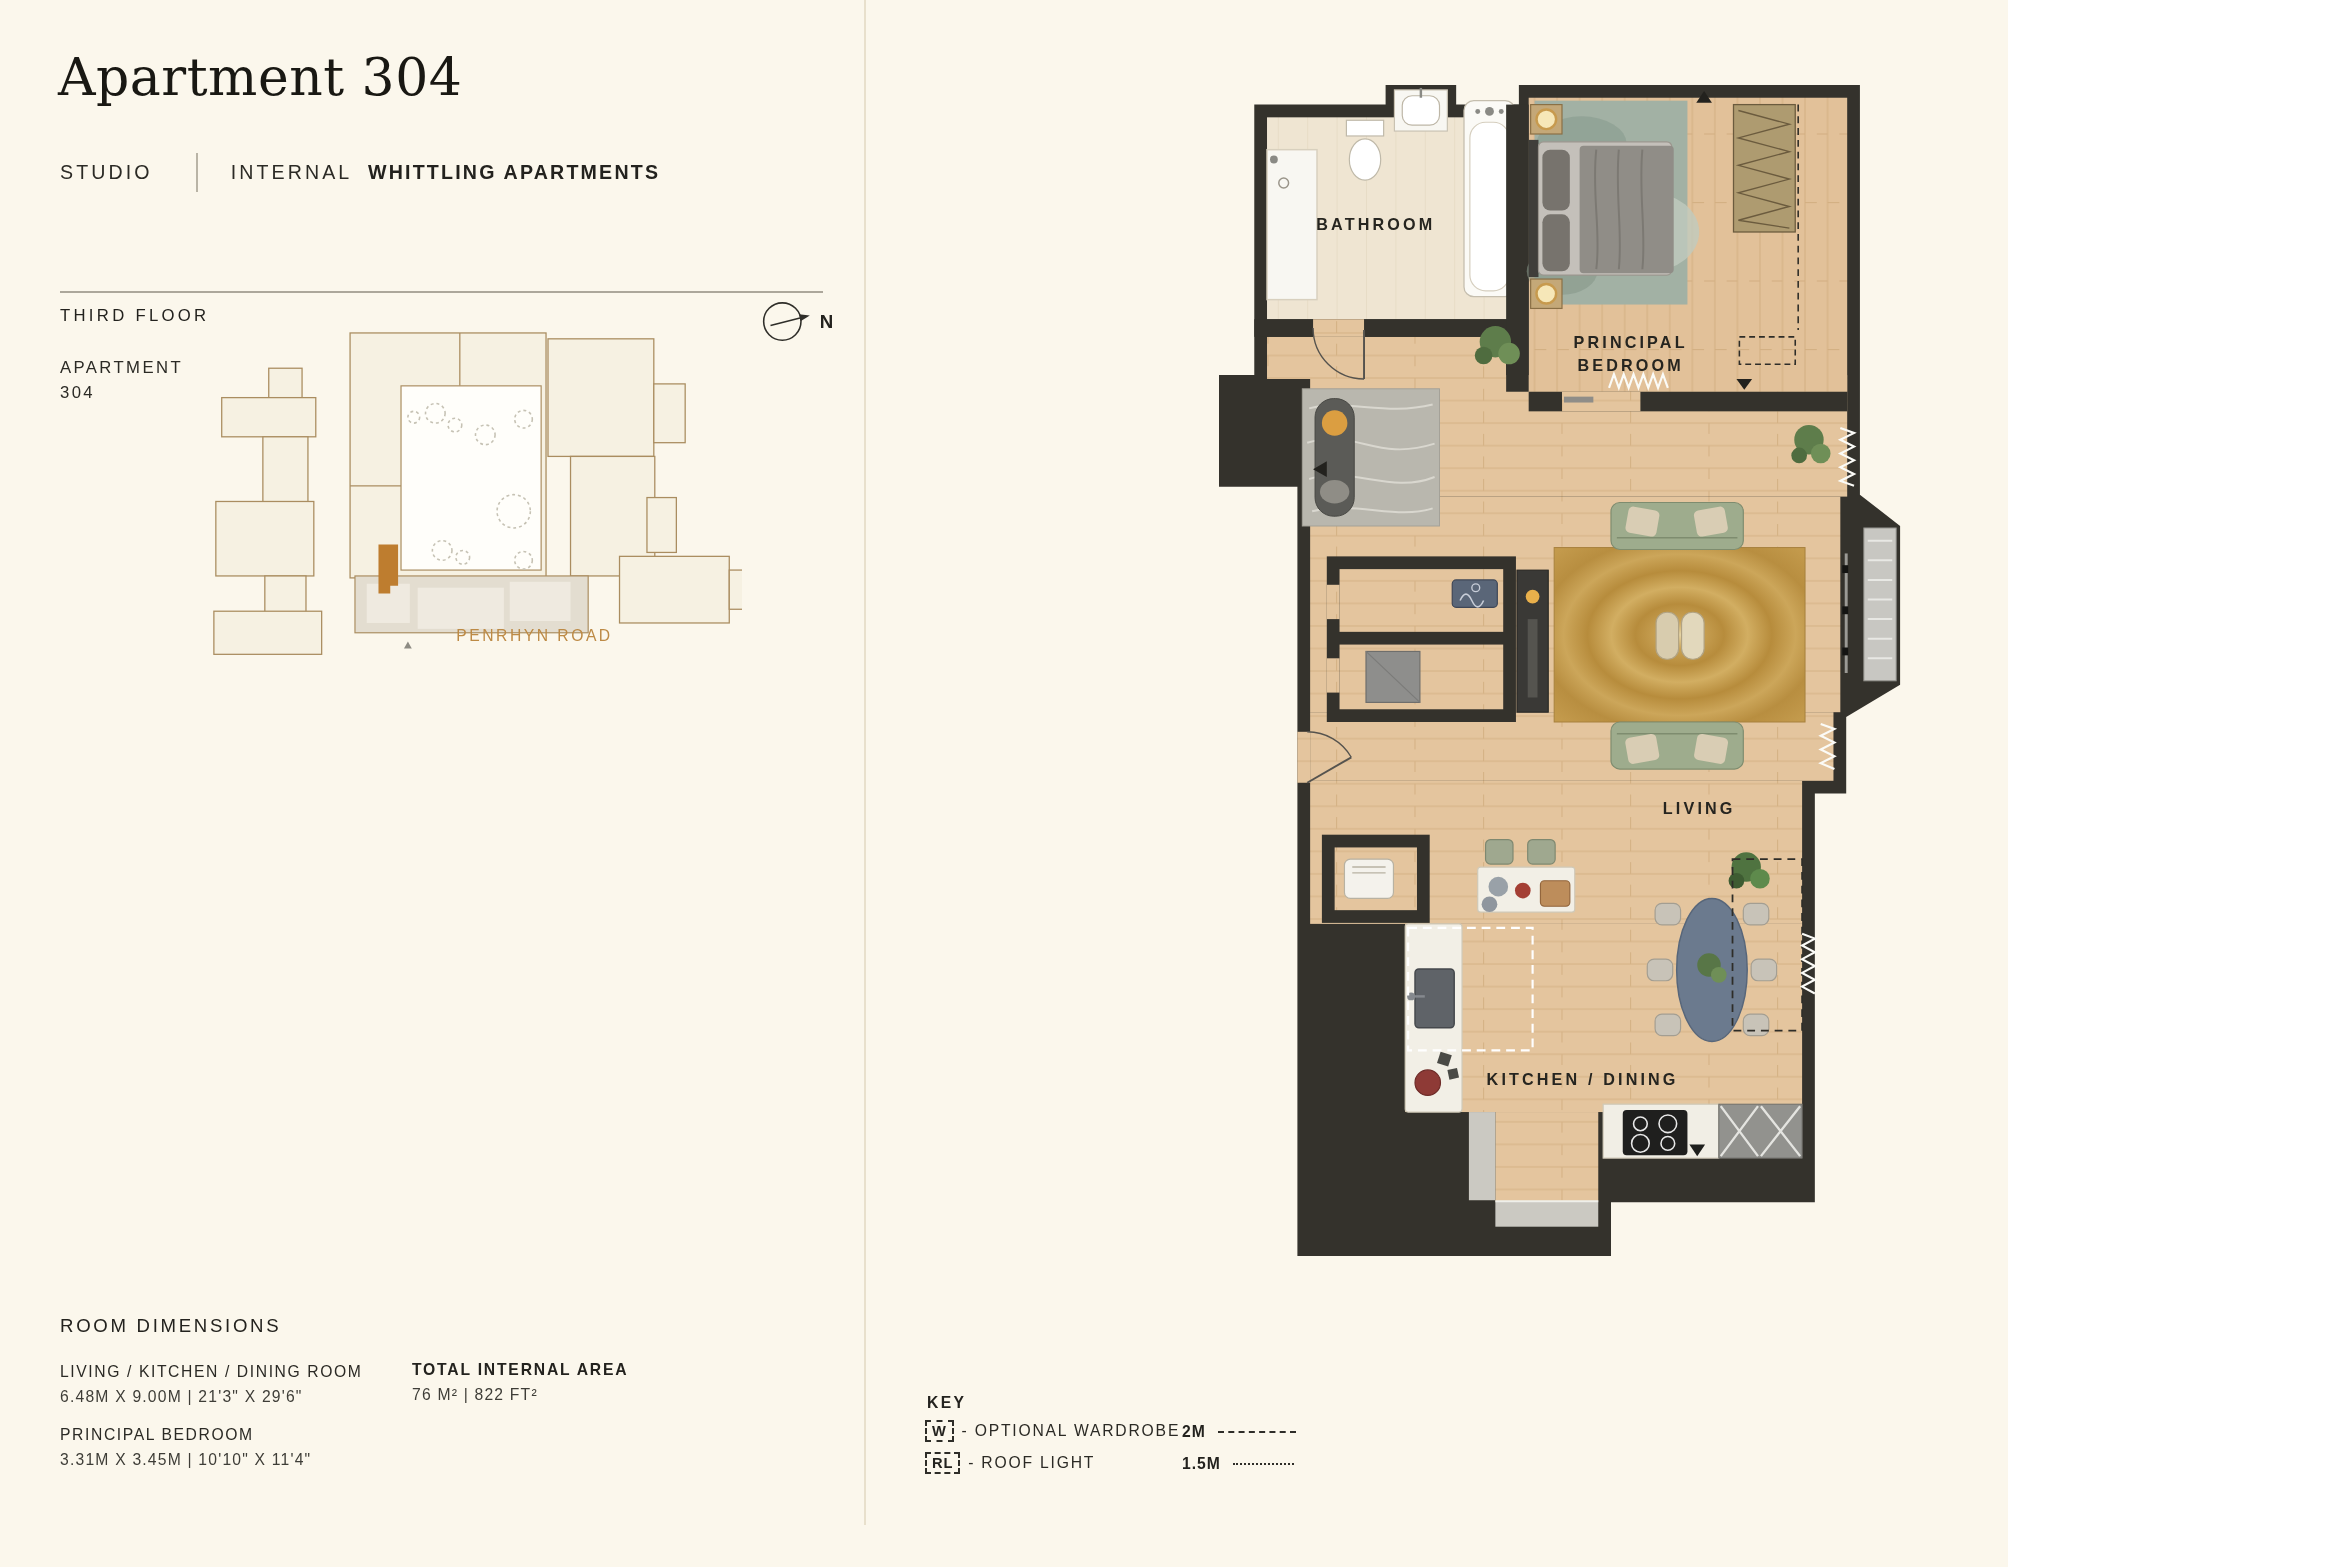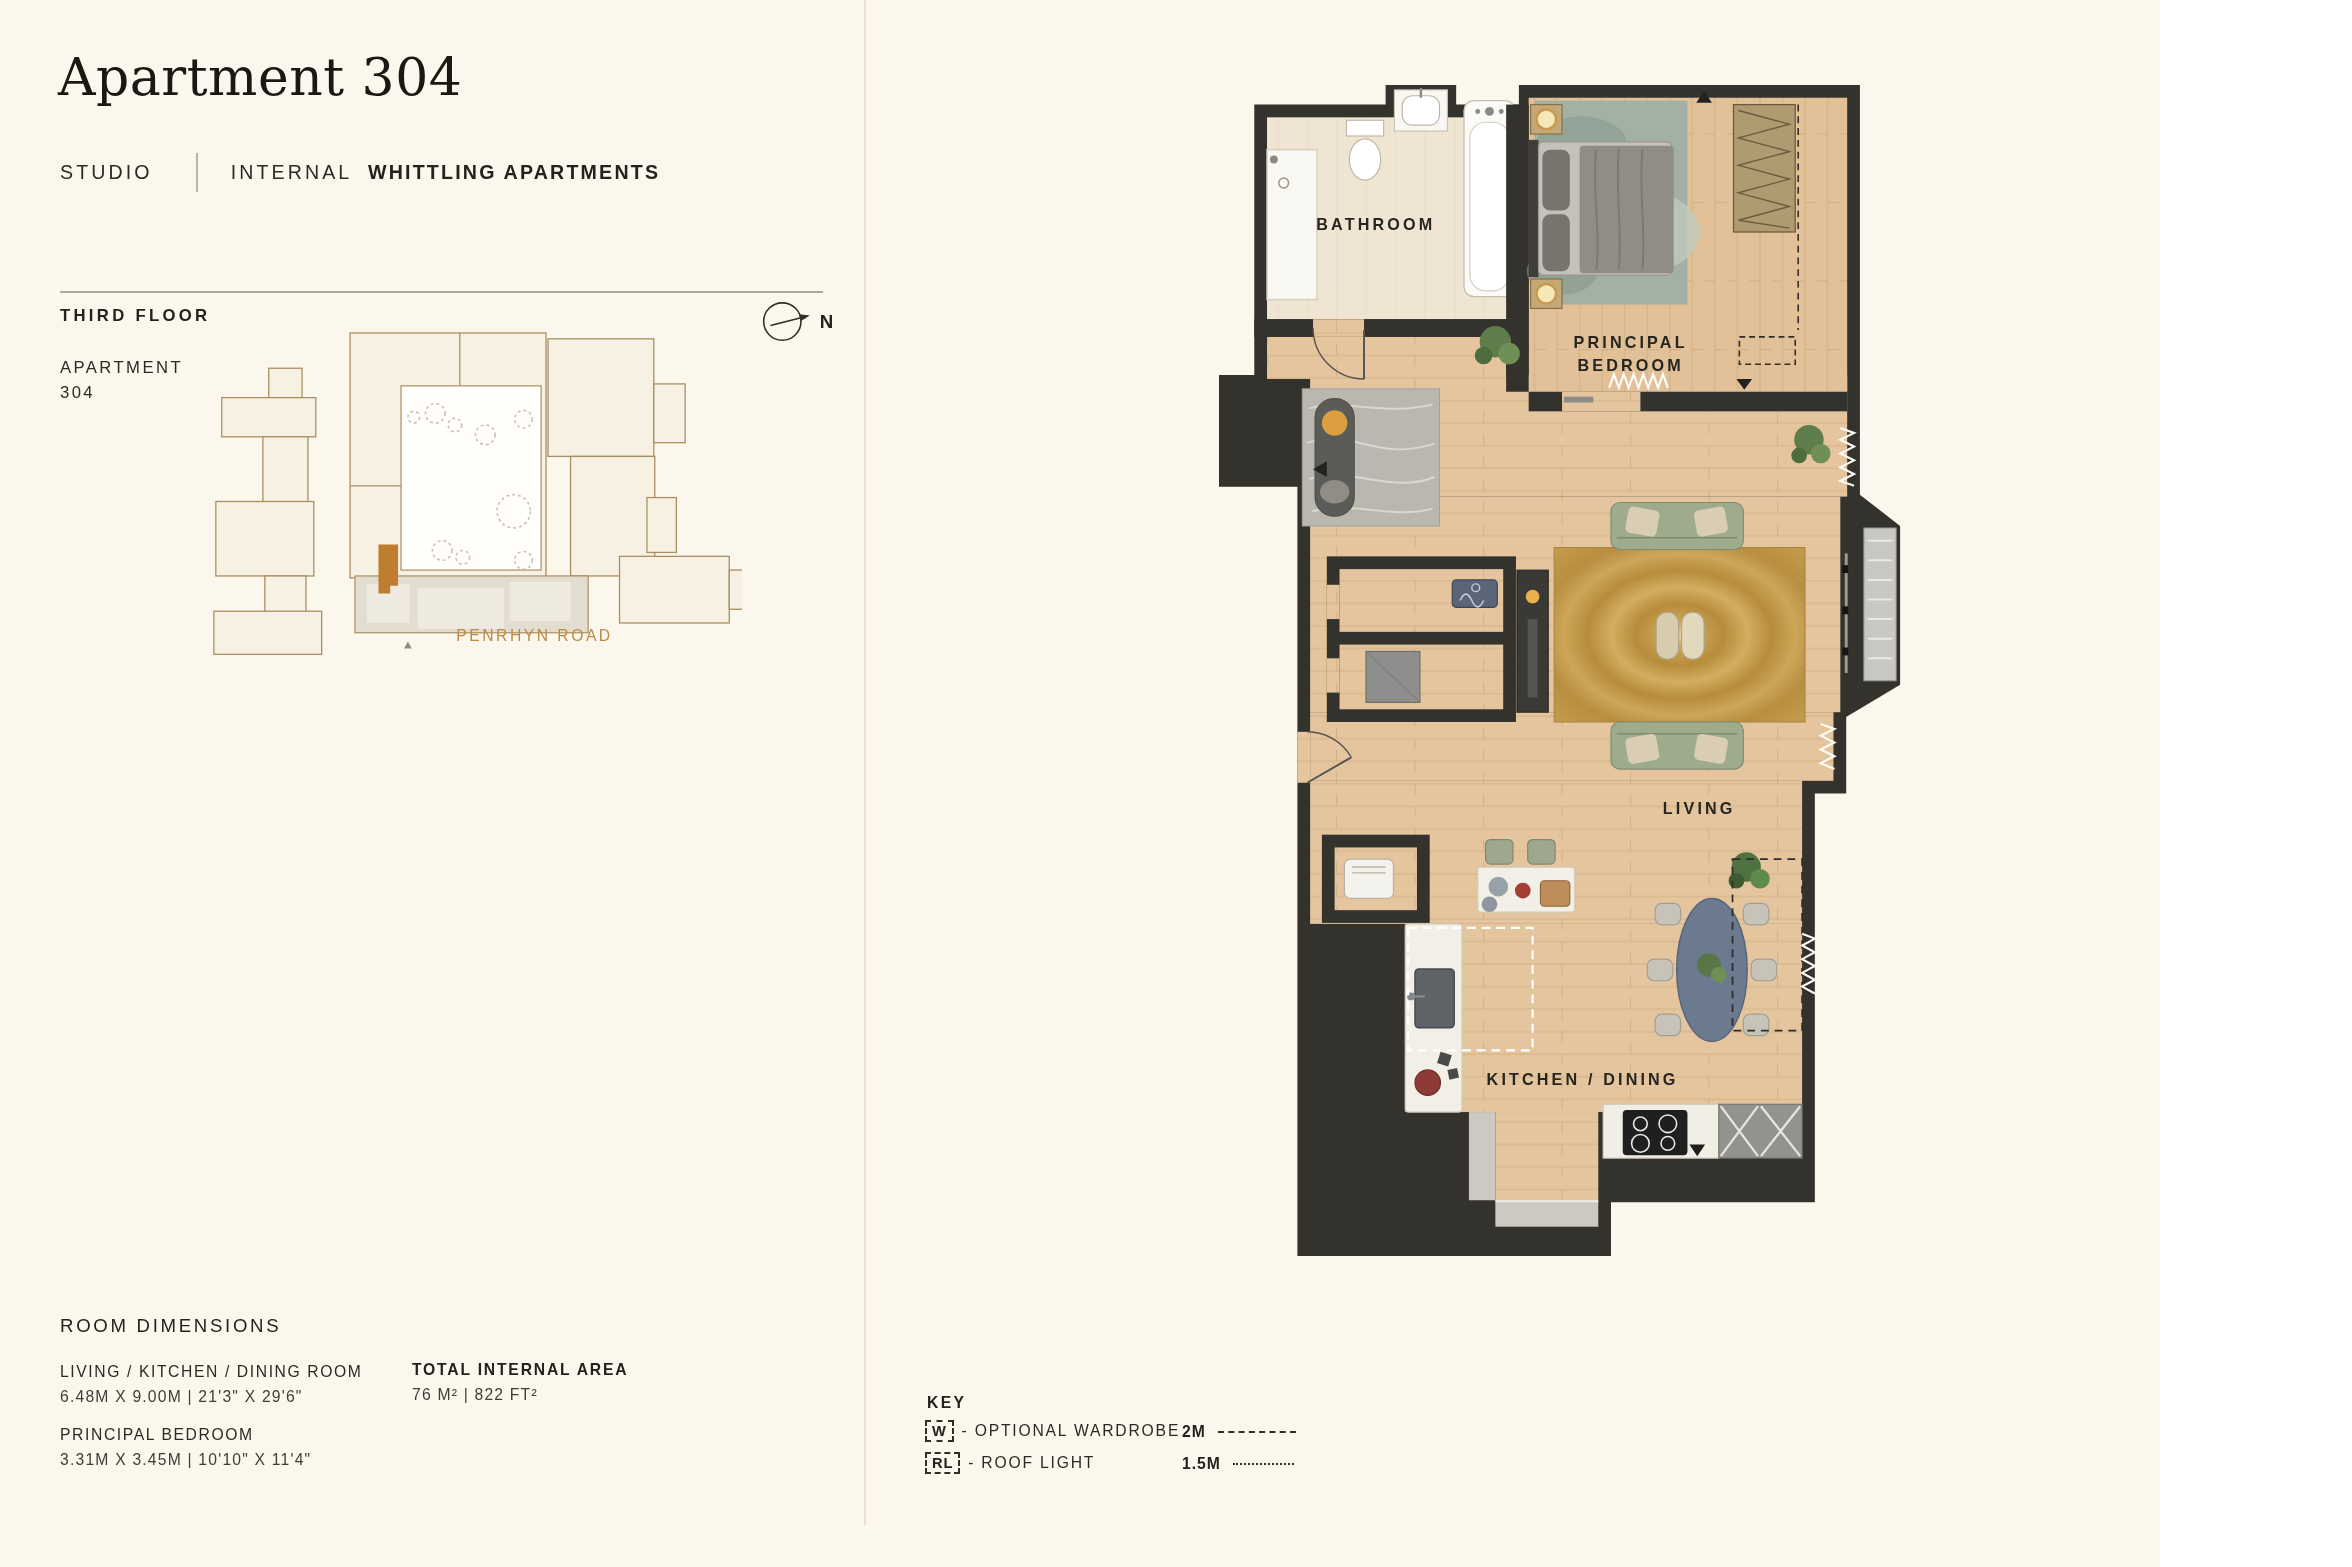--- a/index.html
+++ b/index.html
@@ -1,28 +1,28 @@
 <!DOCTYPE html>
 <html><head>
 <meta charset="utf-8">
 <style>
   html,body{margin:0;padding:0;}
   body{width:2352px;height:1567px;font-family:"Liberation Sans",sans-serif;}
-  .page{position:absolute;top:0;left:0;width:2160px;height:1567px;background:#FBF7EC;overflow:hidden;}
+  .page{position:absolute;top:0;left:0;width:2008px;height:1567px;background:#FBF7EC;overflow:hidden;}
   .abs{position:absolute;}
   
   .title{font-family:"DejaVu Serif","Liberation Serif",serif;font-size:52px;font-weight:400;color:#191813;letter-spacing:0.5px;}
   .subtitle-row{display:flex;align-items:center;}
   .sub-lite{font-size:19.6px;letter-spacing:3.1px;color:#2B2A25;}
   .sub-bold{font-size:19.6px;letter-spacing:2.2px;font-weight:700;color:#23221E;}
   .vbar{width:2px;height:39px;background:#B9B4A6;margin:0 33px 0 43px;}
   .hrule{height:2px;background:#ACA79B;}
   .vdivider{width:2px;background:#E8E0CC;}
   
-  .lbl-md{font-size:16.7px;letter-spacing:3.3px;font-weight:700;color:#23221E;}
+  .lbl-md{font-size:16.7px;letter-spacing:3.3px;font-weight:400;color:#23221E;}
   .lbl-rg{font-size:16.7px;letter-spacing:2.4px;font-weight:400;color:#2B2A25;line-height:1.55;}
   .street{font-size:15.7px;letter-spacing:2.5px;color:#BD8A45;font-weight:400;}
   
   .rd-head{font-size:18.6px;letter-spacing:2.7px;font-weight:400;color:#23221E;}
   .rd-name{font-size:15.7px;letter-spacing:1.6px;color:#2B2A25;}
   .rd-val{font-size:15.7px;letter-spacing:1.2px;color:#3E3D37;}
   .rd-total-head{font-size:15.7px;letter-spacing:1.8px;font-weight:700;color:#23221E;}
   
   .key-head{font-size:15.7px;letter-spacing:2.4px;font-weight:700;color:#23221E;}
   .key-row{display:flex;align-items:center;}

